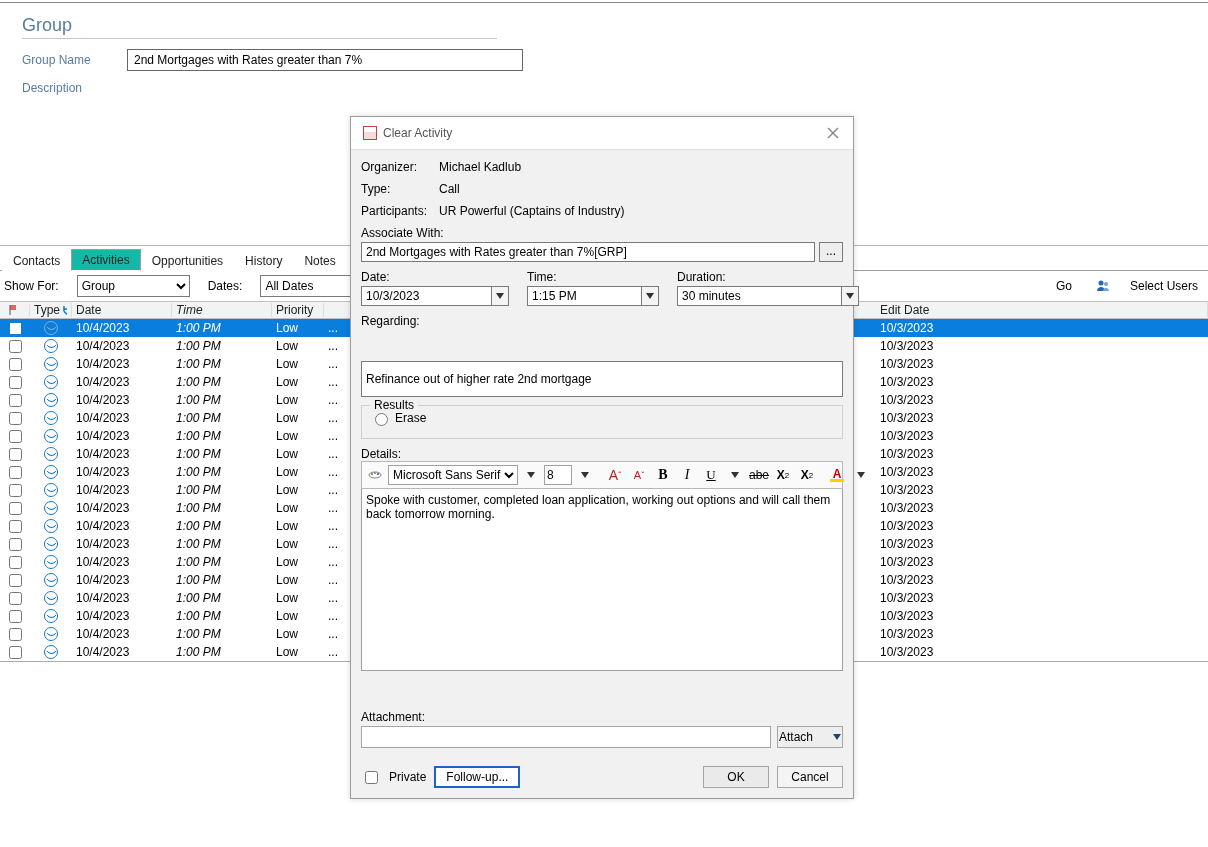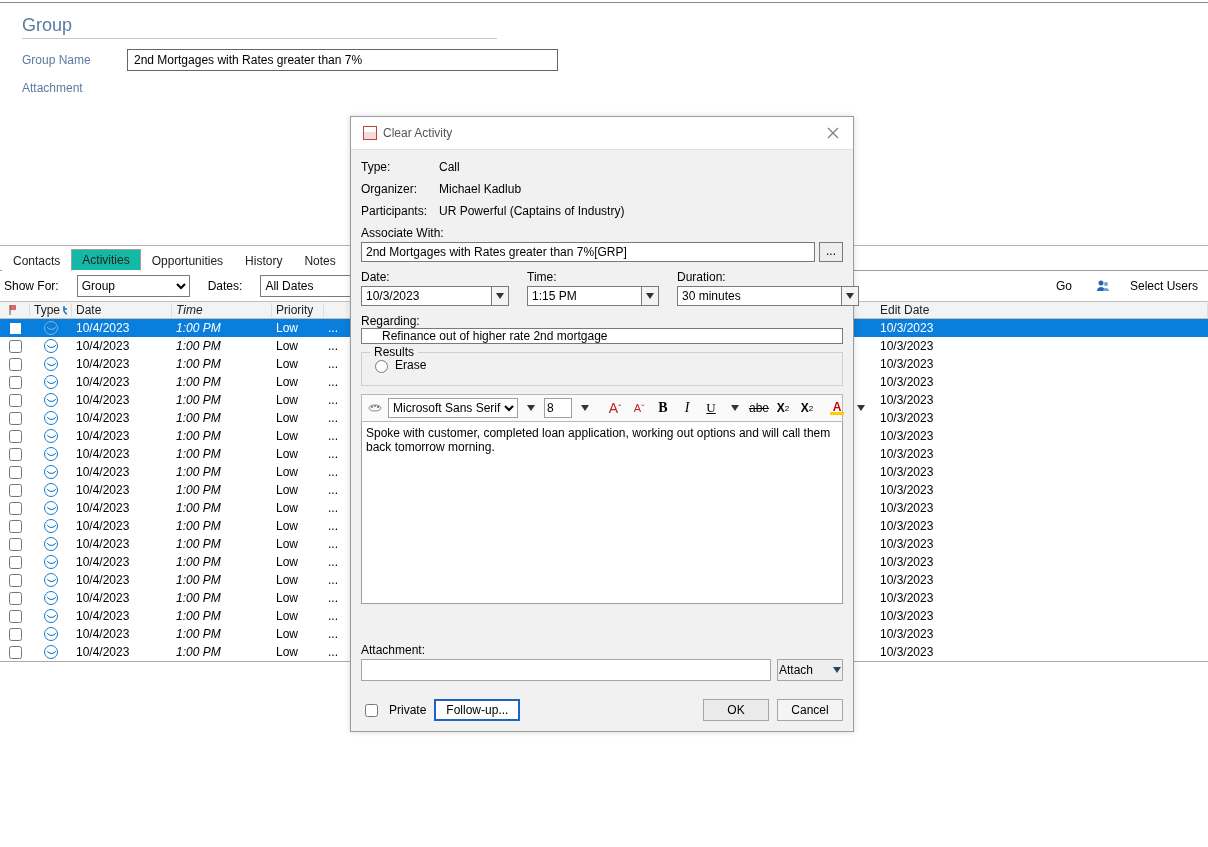--- a/index.html
+++ b/index.html
@@ -5,21 +5,21 @@
   * { box-sizing: border-box; font-family: Tahoma, "Segoe UI", sans-serif; font-size: 12px; }
   body { margin: 0; background: #fff; color: #000; width: 1208px; height: 847px; overflow: hidden; position: relative; }
   .top-rule { border-top: 1px solid #888; height: 1px; margin: 2px 0 0 0; }
 
   
   .group-area { padding: 6px 22px 0 22px; }
   .group-title { color: #5a7ca0; font-size: 18px; margin: 6px 0 2px 0; }
   .group-title-underline { width: 475px; border-bottom: 1px solid #c8c8c8; margin-bottom: 10px; }
   .field-row { display: flex; align-items: center; margin-bottom: 10px; }
   .field-label { width: 105px; color: #5a7ca0; }
-  .field-input { width: 431px; height: 22px; border: 1px solid #666; padding: 2px 6px; background: #fff; }
+  .field-input { width: 396px; height: 22px; border: 1px solid #666; padding: 2px 6px; background: #fff; }
   .group-bottom-rule { border-top: 1px solid #b5b5b5; margin-top: 150px; }
 
   
   .tabs { display: flex; align-items: flex-end; padding: 2px 2px 0 2px; border-bottom: 1px solid #9e9e9e; gap: 0; }
   .tab { padding: 3px 10px; border: 1px solid transparent; border-bottom: none; background: #fff; cursor: pointer; position: relative; top: 1px; color: #222; }
   .tab.active { border-color: #9e9e9e; background: #14b8a6; font-weight: 400; border-bottom: 1px solid #fff; }
   .filter-bar { display: flex; align-items: center; padding: 4px 4px; gap: 18px; }
   .filter-bar select { height: 22px; border: 1px solid #7a7a7a; background: #fff; }
   .filter-bar select.showfor { width: 113px; }
   .filter-bar select.dates { width: 110px; }
@@ -61,21 +61,21 @@
   .assoc-row { display: flex; gap: 4px; margin: 2px 0 8px 0; }
   .assoc-input { flex: 1; height: 20px; border: 1px solid #7a7a7a; background: #fff; padding: 1px 4px; }
   .assoc-btn { width: 24px; height: 20px; border: 1px solid #7a7a7a; background: #eee; text-align:center; line-height:16px; cursor:pointer; }
   .dtd-row { display: flex; gap: 18px; margin-bottom: 8px; }
   .dtd-col { display: flex; flex-direction: column; gap: 2px; }
   .dtd-col .lbl { margin-bottom: 0; }
   .combo { display: flex; }
   .combo input { height: 20px; border: 1px solid #7a7a7a; border-right: none; padding: 1px 4px; background: #fff; }
   .combo .arrow, select.simple { height: 20px; width: 18px; border: 1px solid #7a7a7a; background: #f4f4f4; display: flex; align-items: center; justify-content: center; cursor: pointer; }
   .arrow svg { width: 8px; height: 6px; }
-  .full-input { width: 100%; height: 16px; border: 1px solid #7a7a7a; padding: 1px 20px; background: #fff; }
+  .full-input { width: 100%; height: 36px; border: 1px solid #7a7a7a; padding: 1px 4px; background: #fff; margin-top: 33px; }
 
   .results-box { border: 1px solid #cfcfcf; padding: 0 8px 8px 8px; margin: 8px 0; position: relative; background: #f1f1f1; }
   .results-box .legend { position: absolute; top: -8px; left: 8px; background: #f1f1f1; padding: 0 4px; }
   .radio-row { display: flex; align-items: center; gap: 4px; margin: 4px 0; }
   .results-combo { flex: 1; height: 20px; border: 1px solid #7a7a7a; background: #fff; padding: 1px 4px; display: flex; align-items: center; }
   .results-combo .arrow { margin-left: auto; }
 
   .chk-row { display: flex; align-items: center; gap: 4px; margin: 6px 0; }
 
   .rt-toolbar { display: flex; align-items: center; gap: 2px; border: 1px solid #b8b8b8; padding: 2px; background: #fafafa; }
@@ -102,21 +102,21 @@
 <div class="top-rule"></div>
 
 <div class="group-area">
   <div class="group-title">Group</div>
   <div class="group-title-underline"></div>
   <div class="field-row">
     <div class="field-label">Group Name</div>
     <input class="field-input" value="2nd Mortgages with Rates greater than 7%" style="">
   </div>
   <div class="field-row">
-    <div class="field-label">Attachment</div>
+    <div class="field-label">Description</div>
   </div>
 </div>
 <div class="group-bottom-rule"></div>
 
 <div class="tabs" id="tabstrip">
     <div class="tab">Contacts</div>
     <div class="tab active">Activities</div>
     <div class="tab">Opportunities</div>
     <div class="tab">History</div>
     <div class="tab">Notes</div>
@@ -419,26 +419,26 @@
     <span class="txt">Clear Activity</span>
     <span class="dialog-close">
       <svg viewBox="0 0 12 12" width="12" height="12">
           <line x1="1" y1="1" x2="11" y2="11" stroke="#888" stroke-width="1.4"></line>
           <line x1="11" y1="1" x2="1" y2="11" stroke="#888" stroke-width="1.4"></line>
         </svg>
     </span>
   </div>
   <div class="dialog-body">
     <div class="meta-row">
+        <div class="meta-label">Organizer:</div>
+        <div>Michael Kadlub</div>
+      </div>
+    <div class="meta-row">
         <div class="meta-label">Type:</div>
         <div>Call</div>
-      </div>
-    <div class="meta-row">
-        <div class="meta-label">Organizer:</div>
-        <div>Michael Kadlub</div>
       </div>
     <div class="meta-row">
         <div class="meta-label">Participants:</div>
         <div>UR Powerful (Captains of Industry)</div>
       </div>
     <div style="margin-top:4px">Associate With:</div>
     <div class="assoc-row">
       <input class="assoc-input" value="2nd Mortgages with Rates greater than 7%[GRP]" style="">
       <div class="assoc-btn">...</div>
     </div>
@@ -484,20 +484,21 @@
 
     <div class="results-box">
       <span class="legend">Results</span>
       <div class="radio-row">
         <input type="radio" name="res" style="">
         <span>Erase</span>
       </div>
     </div>
 
 
+    <div style="margin-top:2px">Details:</div>
     <div class="rt-toolbar">
       <div class="btn">
           <svg width="16" height="12">
             <ellipse cx="8" cy="6" rx="6" ry="3" fill="none" stroke="#888"></ellipse>
             <circle cx="5" cy="5" r="1" fill="#c44"></circle>
             <circle cx="8" cy="4" r="1" fill="#4a4"></circle>
             <circle cx="11" cy="5" r="1" fill="#44c"></circle>
           </svg>
         </div>
       <select class="rt-font"><option>Microsoft Sans Serif</option></select>

